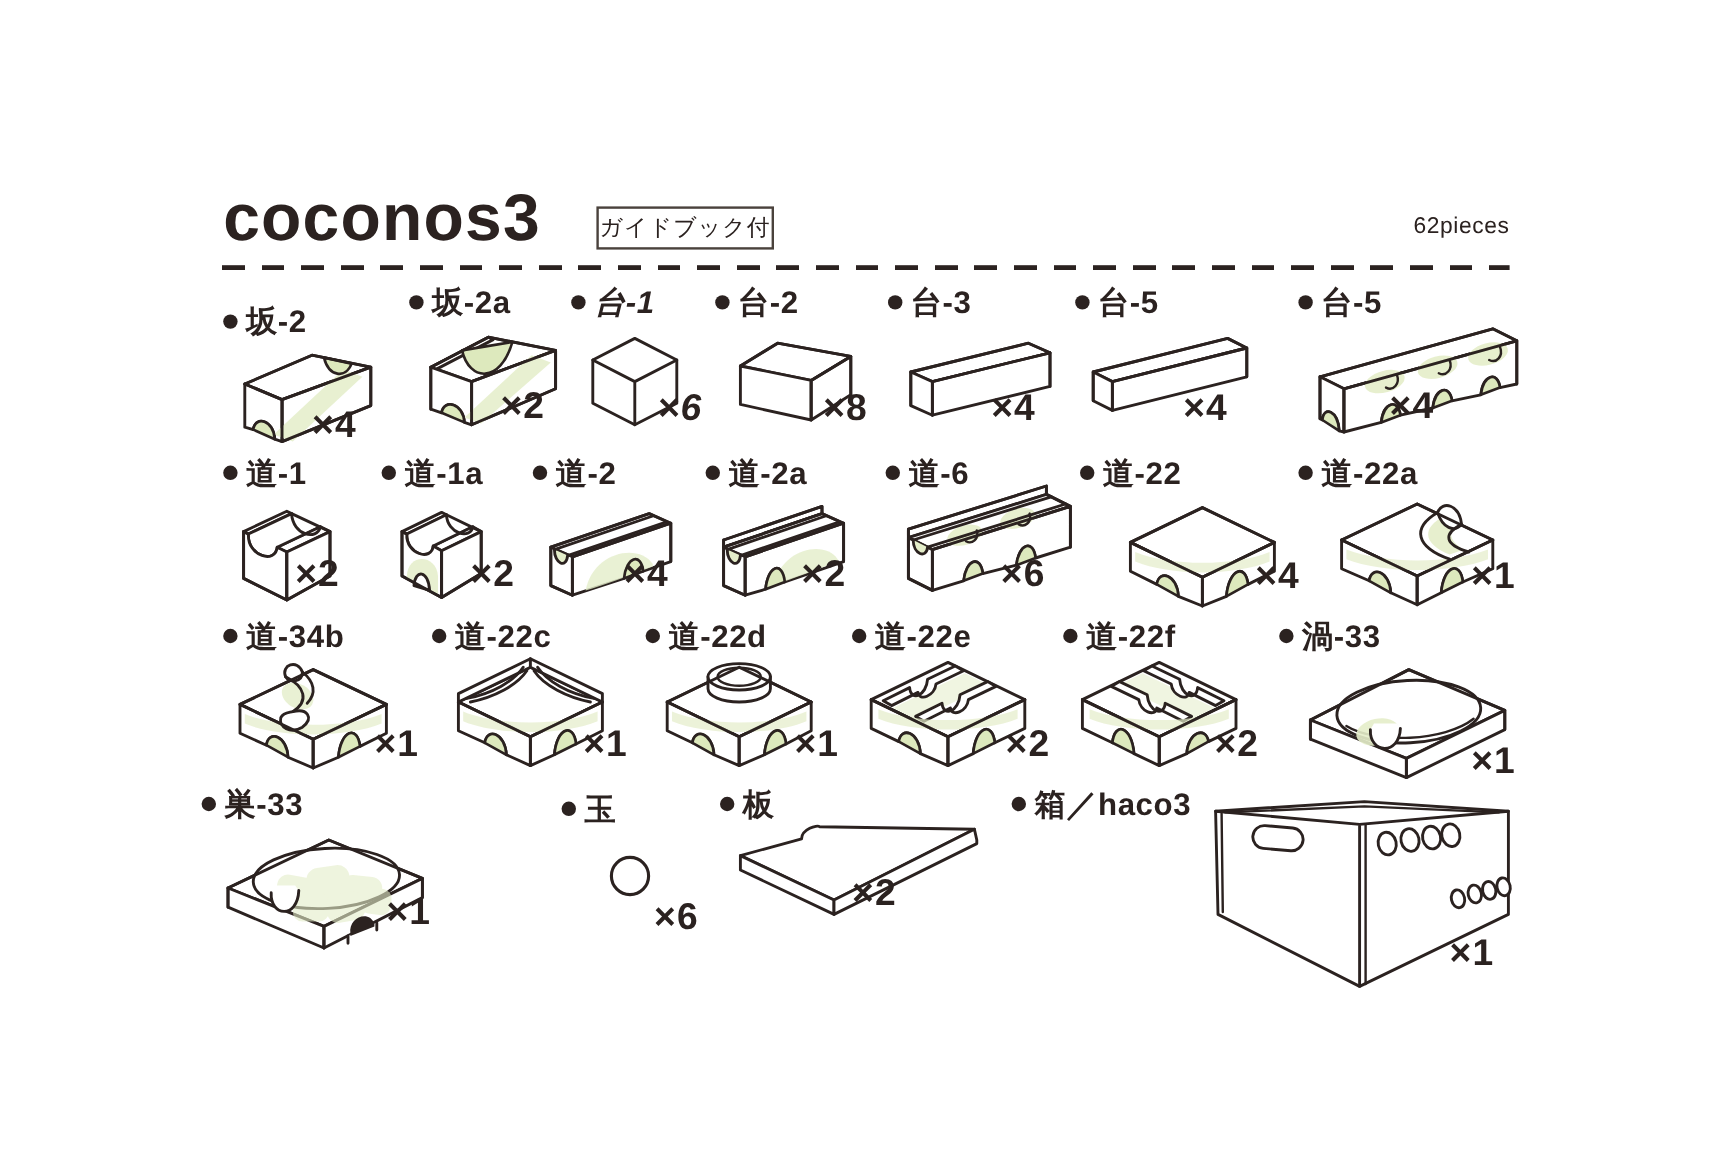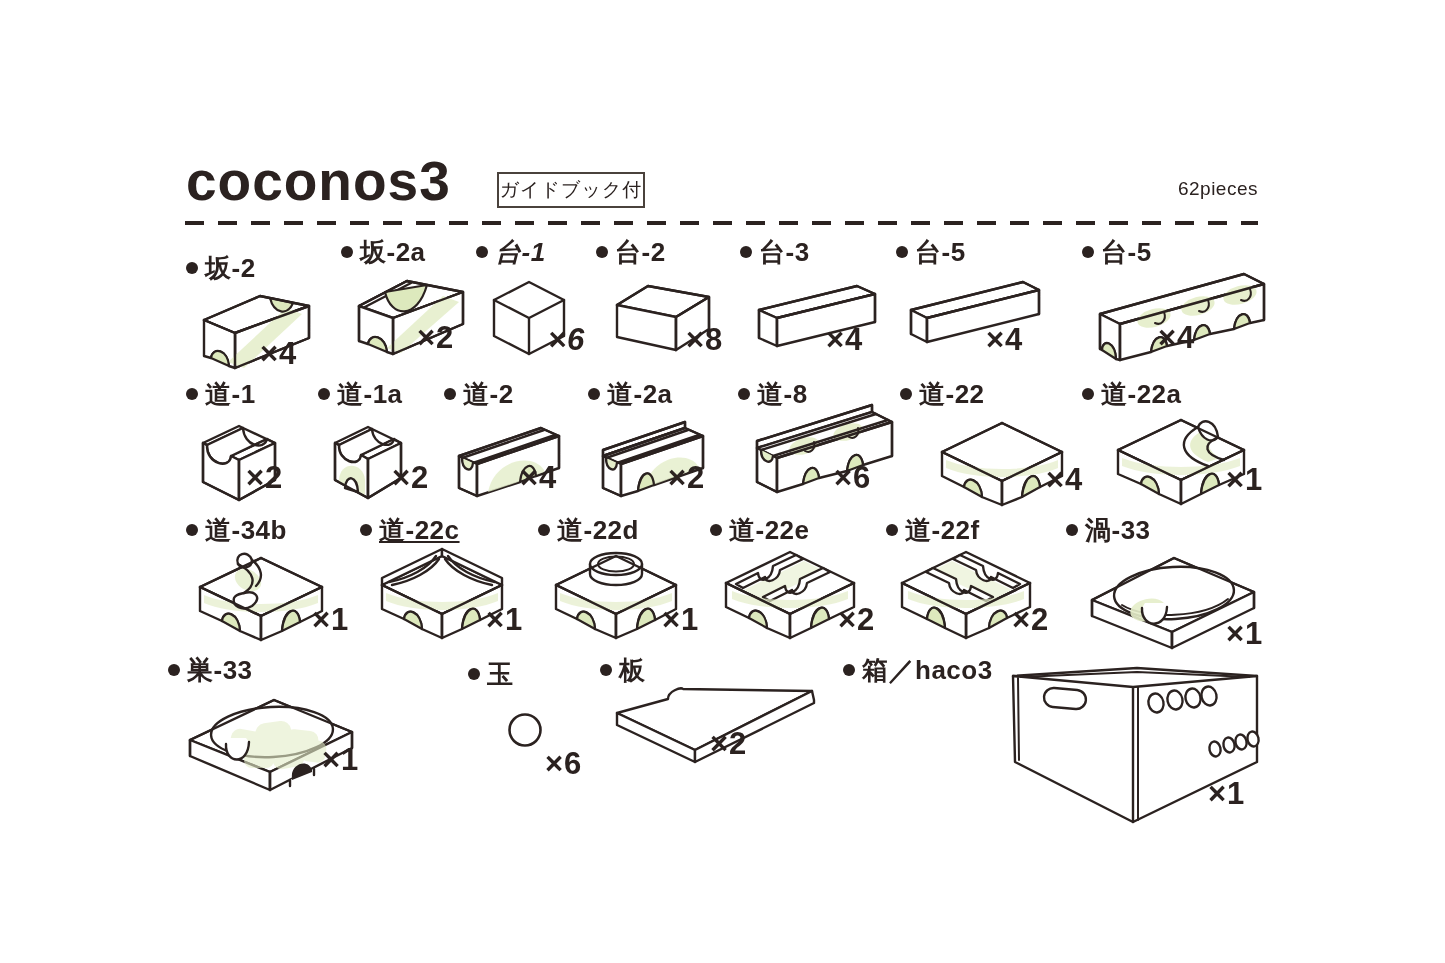--- a/index.html
+++ b/index.html
@@ -233,21 +233,21 @@
         <path class="l" d="M8,50 C8,62 18,66 19,55 M8,50 L90,22 M19,55 L101,27"></path>
         <path class="l" d="M5,42 L87,14 L87,20 M5,48 L87,20 L105,28 L105,60 M5,48 L5,80 L23,88 M23,56 L23,88 M23,56 L105,28 M5,42 L5,48"></path>
       </svg>
       <span class="count" style="left:70px;top:54px;">×2</span>
     </div>
   </div>
 
   <div class="piece" style="left:738px;top:380px;">
     <div class="plabel">
         <span class="bullet"></span>
-        <span>道-8</span>
+        <span>道-6</span>
       </div>
     <div class="art" style="left:14px;top:16px;">
       <svg width="148" height="110" viewBox="0 0 148 110">
         <path class="w" d="M5,52 L5,45 L120,9 L120,16 Z"></path>
         <path class="w" d="M5,52 L120,16 L140,26 L25,62 Z"></path>
         <path class="w" d="M5,52 L25,62 L25,96 L5,86 Z"></path>
         <path class="w" d="M25,62 L140,26 L140,60 L111,69 C109,53 97,57 95,75 L67,82 C65,66 53,70 51,88 L25,96 Z"></path>
         <ellipse class="g" opacity="0.9" cx="52" cy="50" rx="15" ry="8" transform="rotate(-17 52 50)"></ellipse>
         <ellipse class="g" opacity="0.9" cx="96" cy="36" rx="15" ry="8" transform="rotate(-17 96 36)"></ellipse>
         <path class="t" d="M62,46 C64,53 58,58 53,55 M106,32 C108,39 102,44 97,41"></path>
@@ -318,21 +318,21 @@
         <ellipse class="g" opacity="0.8" cx="54" cy="32" rx="14" ry="10" transform="rotate(30 54 32)"></ellipse>
         <path class="w" d="M44,16 C40,6 54,1 58,12 C58,20 48,22 44,16 Z"></path>
         <path class="w" d="M50,45 C62,42 68,50 58,58 C48,64 38,58 40,50 C42,46 46,46 50,45 Z"></path>
         <path class="l" d="M44,16 C60,24 64,36 50,45 M58,12 C68,20 70,30 62,38"></path>
         <path class="l" d="M6,39 L67,68 L128,39 M67,68 L67,92 M67,10 L128,39 M67,10 L6,39"></path>
       </svg>
       <span class="count" style="left:118px;top:56px;">×1</span>
     </div>
   </div>
 
-  <div class="piece" style="left:360px;top:516px;text-decoration:underline;">
+  <div class="piece" style="left:360px;top:516px;">
     <div class="plabel">
         <span class="bullet"></span>
         <span>道-22c</span>
       </div>
     <div class="art" style="left:16px;top:30px;">
       <svg width="132" height="102" viewBox="0 0 132 102">
         <path class="w" d="M66,10 L126,39 L66,68 L6,39 Z"></path>
         <path class="w" d="M6,32 L66,3 L66,10 L6,39 Z"></path>
         <path class="w" d="M66,3 L126,32 L126,39 L66,10 Z"></path>
         <path class="l" d="M13,36 C34,32 52,22 60,10 M16,39 C36,35 55,25 63,13"></path>

